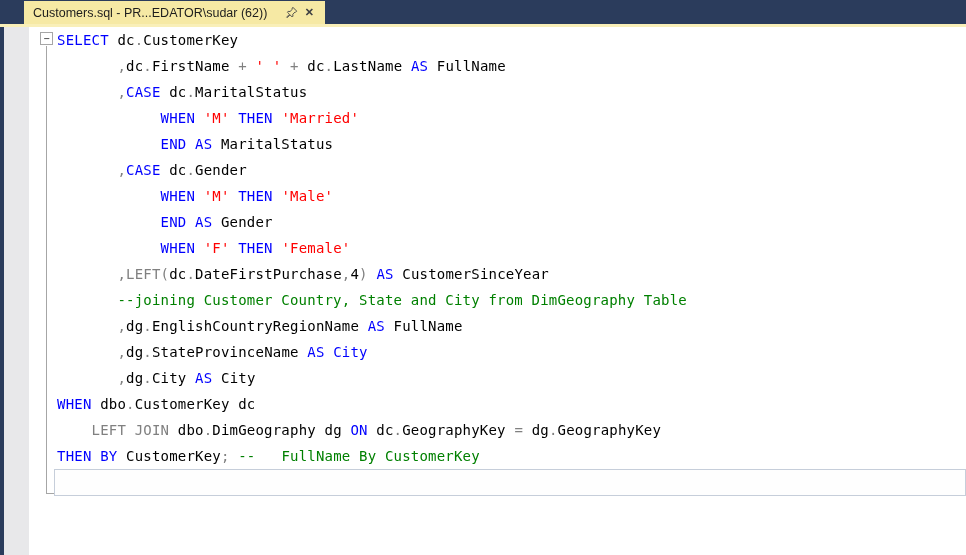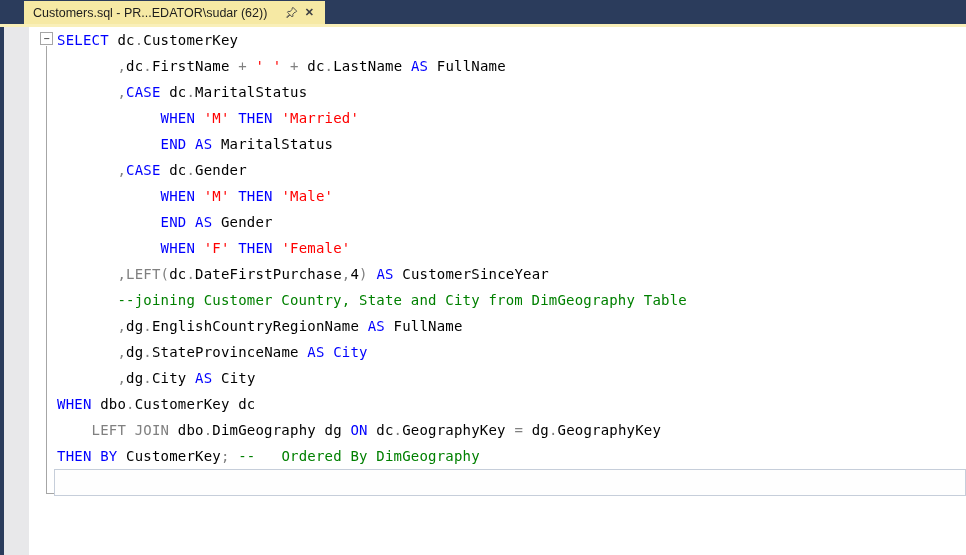--- a/index.html
+++ b/index.html
@@ -84,17 +84,17 @@
         <div class="code-line"><span class="tok-id">            </span><span class="tok-kw">WHEN</span><span class="tok-id"> </span><span class="tok-str">'M'</span><span class="tok-id"> </span><span class="tok-kw">THEN</span><span class="tok-id"> </span><span class="tok-str">'Male'</span></div>
         <div class="code-line"><span class="tok-id">            </span><span class="tok-kw">END</span><span class="tok-id"> </span><span class="tok-kw">AS</span><span class="tok-id"> Gender</span></div>
         <div class="code-line"><span class="tok-id">            </span><span class="tok-kw">WHEN</span><span class="tok-id"> </span><span class="tok-str">'F'</span><span class="tok-id"> </span><span class="tok-kw">THEN</span><span class="tok-id"> </span><span class="tok-str">'Female'</span></div>
         <div class="code-line"><span class="tok-id">       </span><span class="tok-op">,</span><span class="tok-op">LEFT(</span><span class="tok-id">dc</span><span class="tok-op">.</span><span class="tok-id">DateFirstPurchase</span><span class="tok-op">,</span><span class="tok-id">4</span><span class="tok-op">)</span><span class="tok-id"> </span><span class="tok-kw">AS</span><span class="tok-id"> CustomerSinceYear</span></div>
         <div class="code-line"><span class="tok-id">       </span><span class="tok-com">--joining Customer Country, State and City from DimGeography Table</span></div>
         <div class="code-line"><span class="tok-id">       </span><span class="tok-op">,</span><span class="tok-id">dg</span><span class="tok-op">.</span><span class="tok-id">EnglishCountryRegionName </span><span class="tok-kw">AS</span><span class="tok-id"> FullName</span></div>
         <div class="code-line"><span class="tok-id">       </span><span class="tok-op">,</span><span class="tok-id">dg</span><span class="tok-op">.</span><span class="tok-id">StateProvinceName </span><span class="tok-kw">AS</span><span class="tok-id"> </span><span class="tok-kw">City</span></div>
         <div class="code-line"><span class="tok-id">       </span><span class="tok-op">,</span><span class="tok-id">dg</span><span class="tok-op">.</span><span class="tok-id">City </span><span class="tok-kw">AS</span><span class="tok-id"> City</span></div>
         <div class="code-line"><span class="tok-kw">WHEN</span><span class="tok-id"> dbo</span><span class="tok-op">.</span><span class="tok-id">CustomerKey dc</span></div>
         <div class="code-line"><span class="tok-id">    </span><span class="tok-op">LEFT JOIN</span><span class="tok-id"> dbo</span><span class="tok-op">.</span><span class="tok-id">DimGeography dg </span><span class="tok-kw">ON</span><span class="tok-id"> dc</span><span class="tok-op">.</span><span class="tok-id">GeographyKey </span><span class="tok-op">=</span><span class="tok-id"> dg</span><span class="tok-op">.</span><span class="tok-id">GeographyKey</span></div>
-        <div class="code-line"><span class="tok-kw">THEN BY</span><span class="tok-id"> CustomerKey</span><span class="tok-op">;</span><span class="tok-id"> </span><span class="tok-com">--   Ordered By DimGeography</span></div>
+        <div class="code-line"><span class="tok-kw">THEN BY</span><span class="tok-id"> CustomerKey</span><span class="tok-op">;</span><span class="tok-id"> </span><span class="tok-com">--   FullName By CustomerKey</span></div>
       </div>
   </div>
 
 </div>
 
 </body></html>

